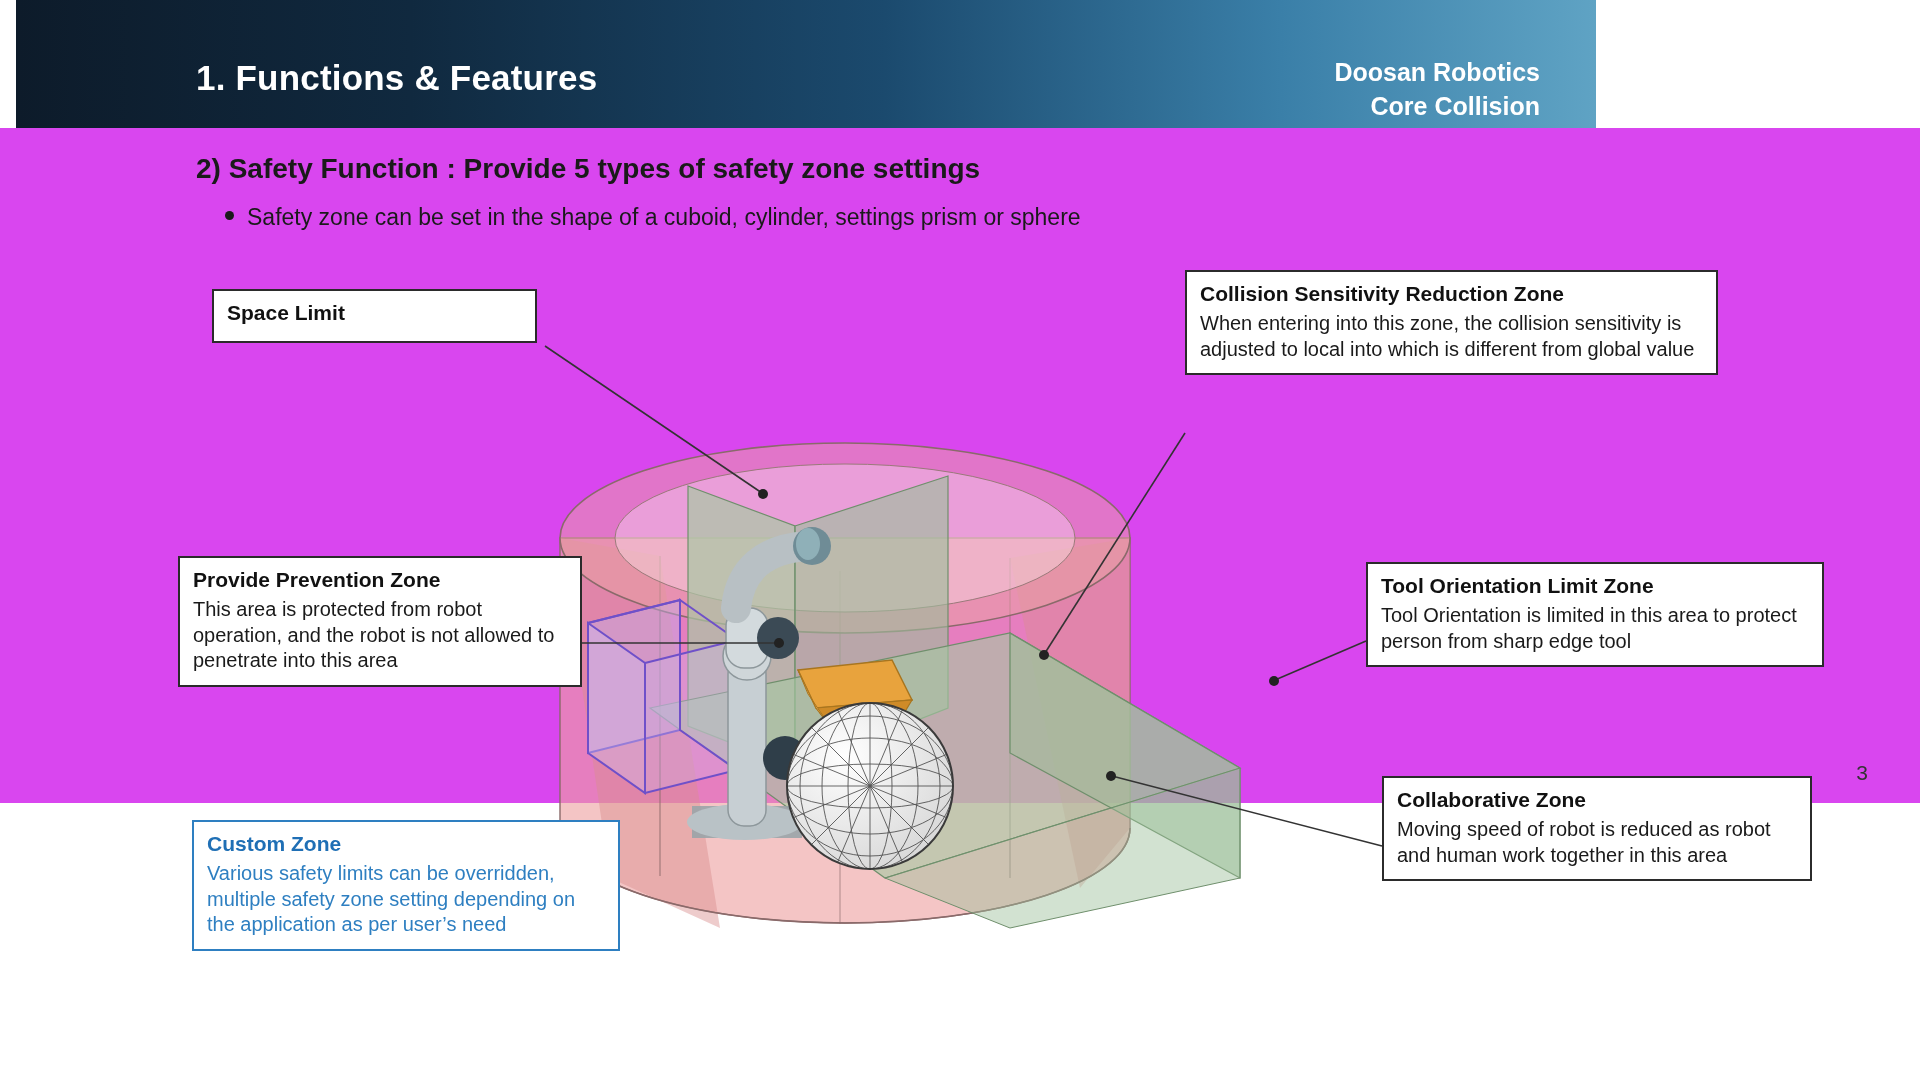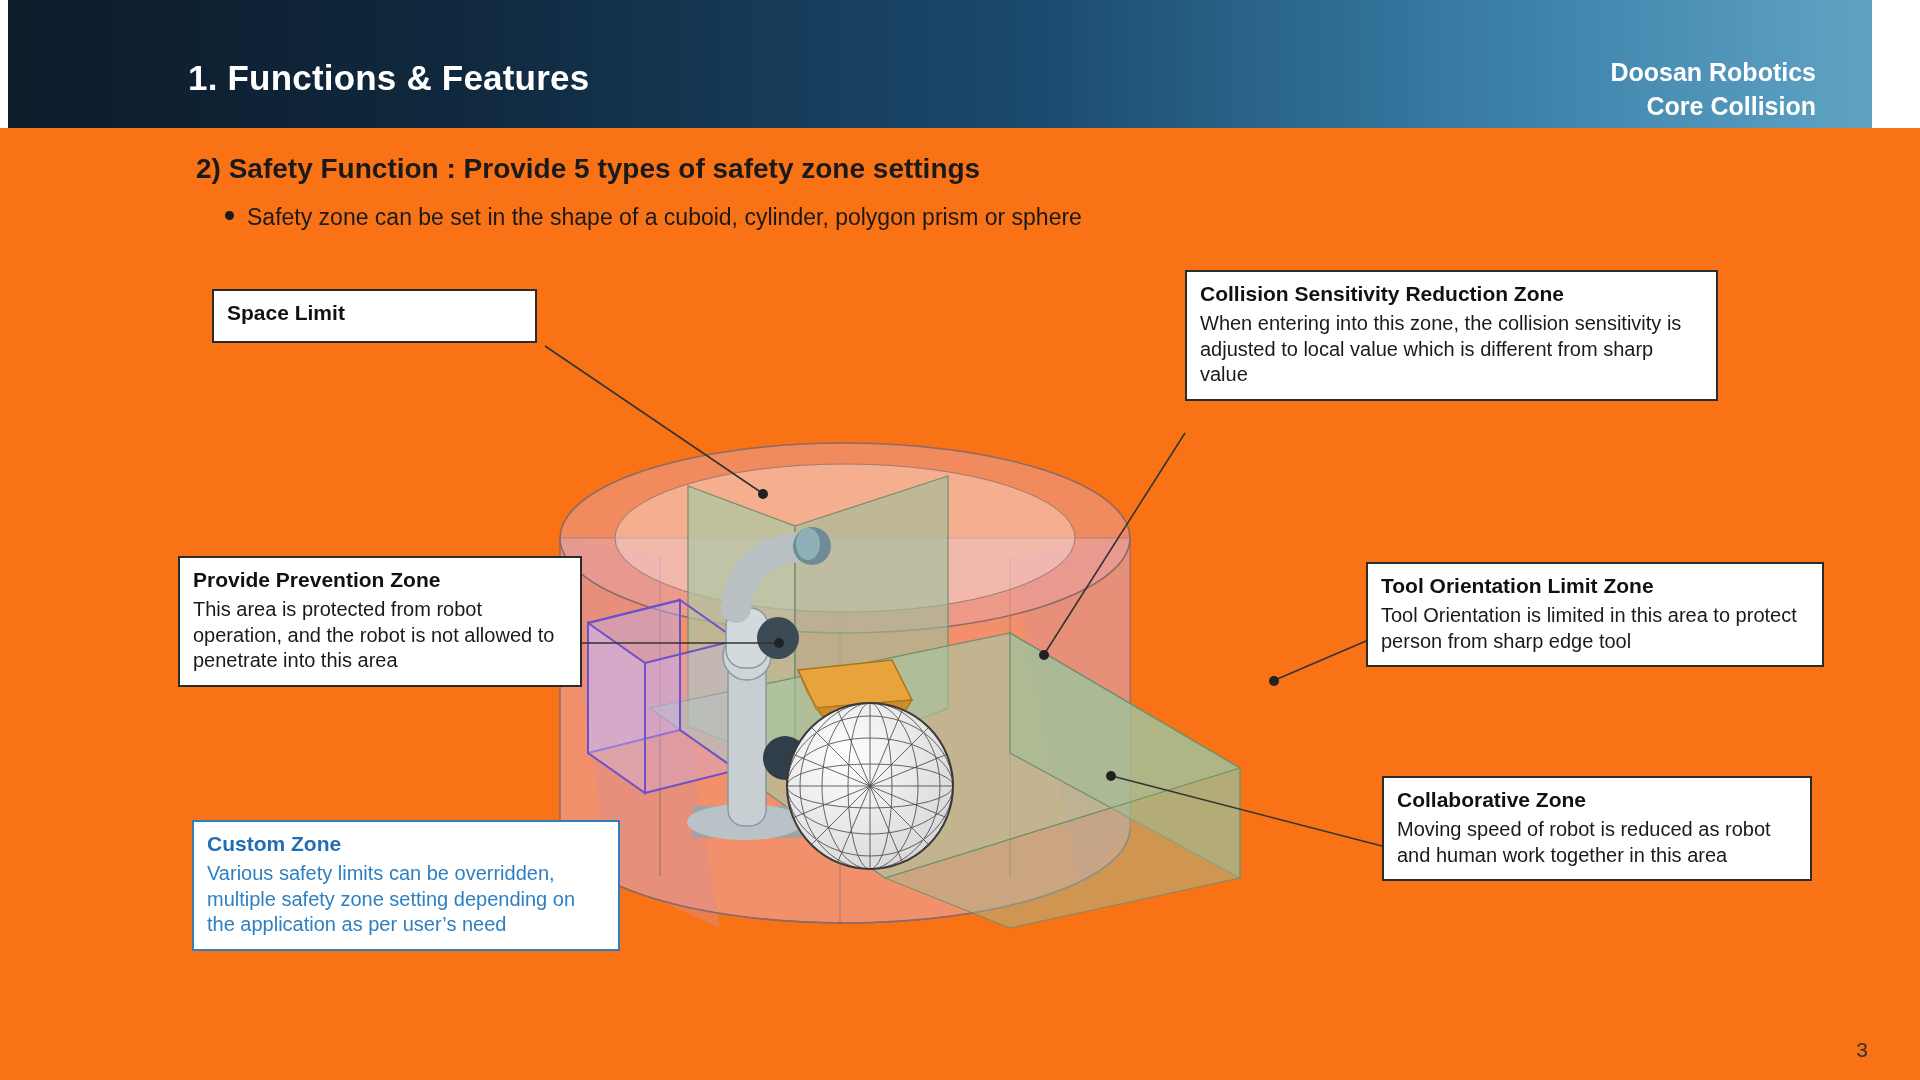--- a/index.html
+++ b/index.html
@@ -11,23 +11,23 @@
     width: 1920px;
     height: 1080px;
     font-family: "Liberation Sans", sans-serif;
     overflow: hidden;
     position: relative;
   }
 
   
   .header-bar {
     position: absolute;
-    left: 8px;
+    left: 16px;
     top: 0;
-    width: 1864px;
+    width: 1580px;
     height: 128px;
     background: linear-gradient(90deg, #0d1b2a 0%, #10293f 25%, #1b4a6e 55%, #3a7fa8 80%, #5fa3c4 100%);
   }
   .header-title {
     position: absolute;
     left: 180px;
     top: 58px;
     font-size: 35px;
     font-weight: bold;
     color: #ffffff;
@@ -43,22 +43,22 @@
     font-weight: bold;
     line-height: 1.35;
   }
 
   
   .slide-body {
     position: absolute;
     left: 0;
     top: 128px;
     width: 1920px;
-    height: 952px;
-    background: #f97316;
+    height: 675px;
+    background: #d946ef;
   }
   .subtitle {
     position: absolute;
     left: 196px;
     top: 25px;
     font-size: 28px;
     font-weight: bold;
     color: #1a1a1a;
   }
   .bullet {
@@ -150,21 +150,21 @@
     <div>Doosan Robotics</div>
     <div>Core Collision</div>
   </div>
 </div>
 
 <div class="slide-body">
 
   <div class="subtitle">2) Safety Function : Provide 5 types of safety zone settings</div>
 
   <div class="bullet">
-    <span class="dot"></span><span>Safety zone can be set in the shape of a cuboid, cylinder, polygon prism or sphere</span>
+    <span class="dot"></span><span>Safety zone can be set in the shape of a cuboid, cylinder, settings prism or sphere</span>
   </div>
 
   <svg class="leaders" viewBox="0 0 1920 952">
 
     <line x1="545" y1="218" x2="762" y2="365" stroke="#333" stroke-width="1.6"></line>
     <circle cx="763" cy="366" r="5" fill="#222"></circle>
 
     <line x1="582" y1="515" x2="778" y2="515" stroke="#333" stroke-width="1.6"></line>
     <circle cx="779" cy="515" r="5" fill="#222"></circle>
 
@@ -277,21 +277,21 @@
     <div class="c-body">This area is protected from robot operation, and the robot is not allowed to penetrate into this area</div>
   </div>
 
   <div class="callout blue" id="box-custom">
     <div class="c-title">Custom Zone</div>
     <div class="c-body">Various safety limits can be overridden, multiple safety zone setting depending on the application as per user’s need</div>
   </div>
 
   <div class="callout" id="box-collision">
     <div class="c-title">Collision Sensitivity Reduction Zone</div>
-    <div class="c-body">When entering into this zone, the collision sensitivity is adjusted to local value which is different from sharp value</div>
+    <div class="c-body">When entering into this zone, the collision sensitivity is adjusted to local into which is different from global value</div>
   </div>
 
   <div class="callout" id="box-tool-orientation">
     <div class="c-title">Tool Orientation Limit Zone</div>
     <div class="c-body">Tool Orientation is limited in this area to protect person from sharp edge tool</div>
   </div>
 
   <div class="callout" id="box-collaborative">
     <div class="c-title">Collaborative Zone</div>
     <div class="c-body">Moving speed of robot is reduced as robot and human work together in this area</div>

